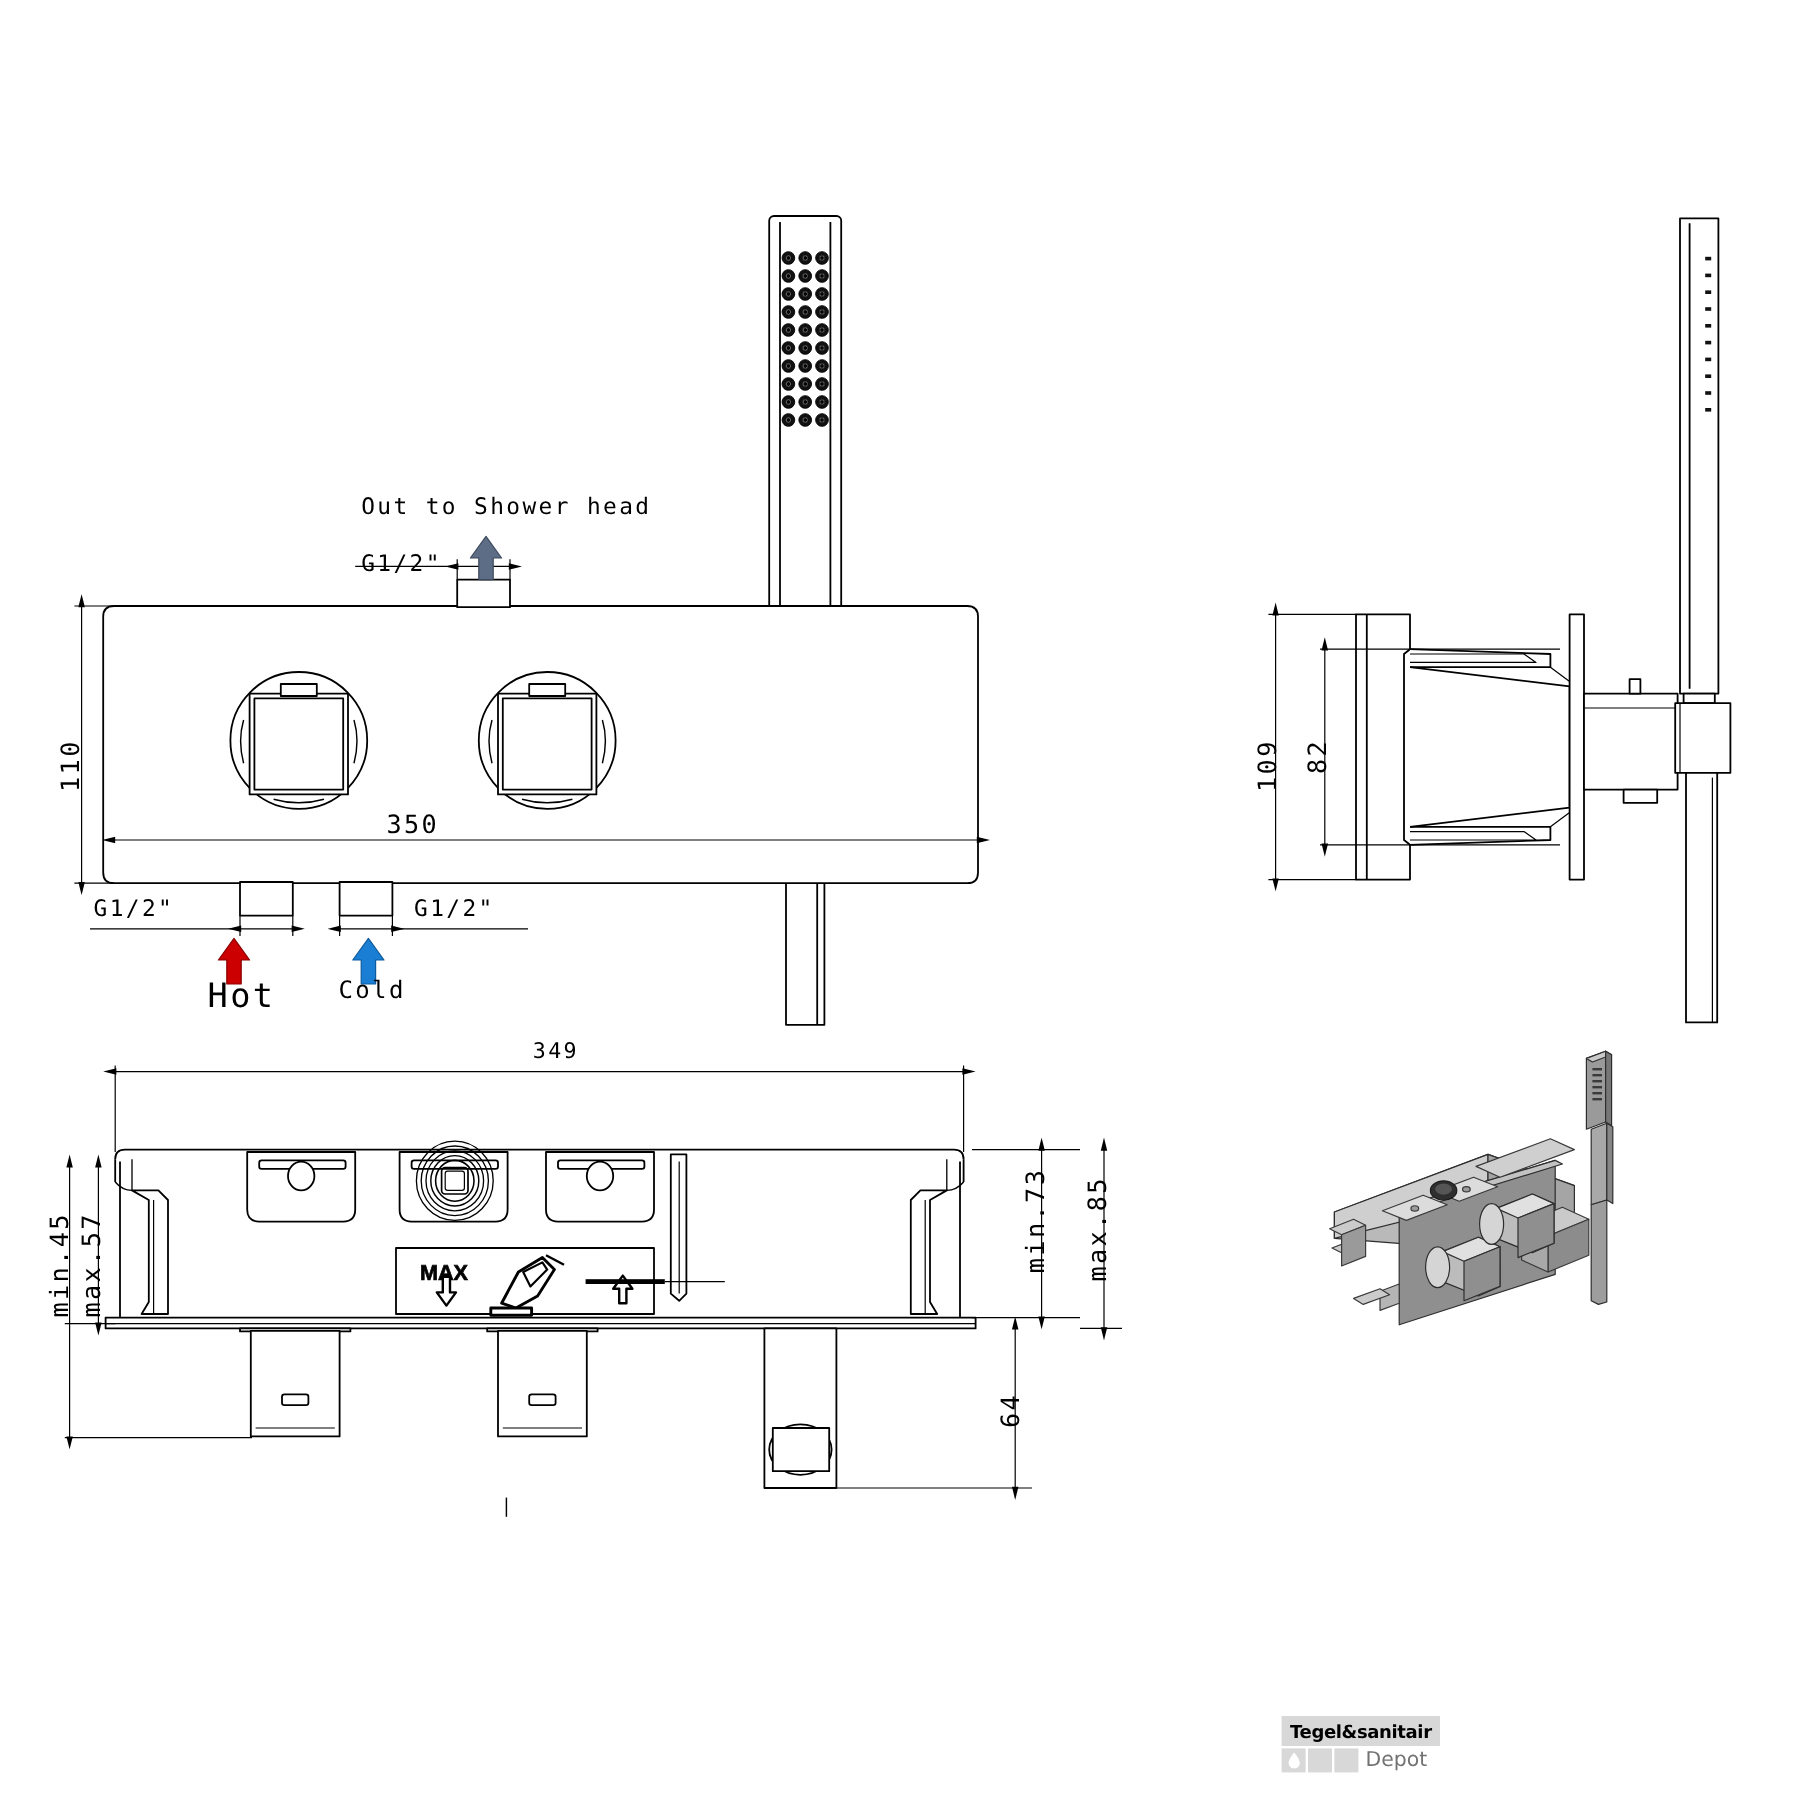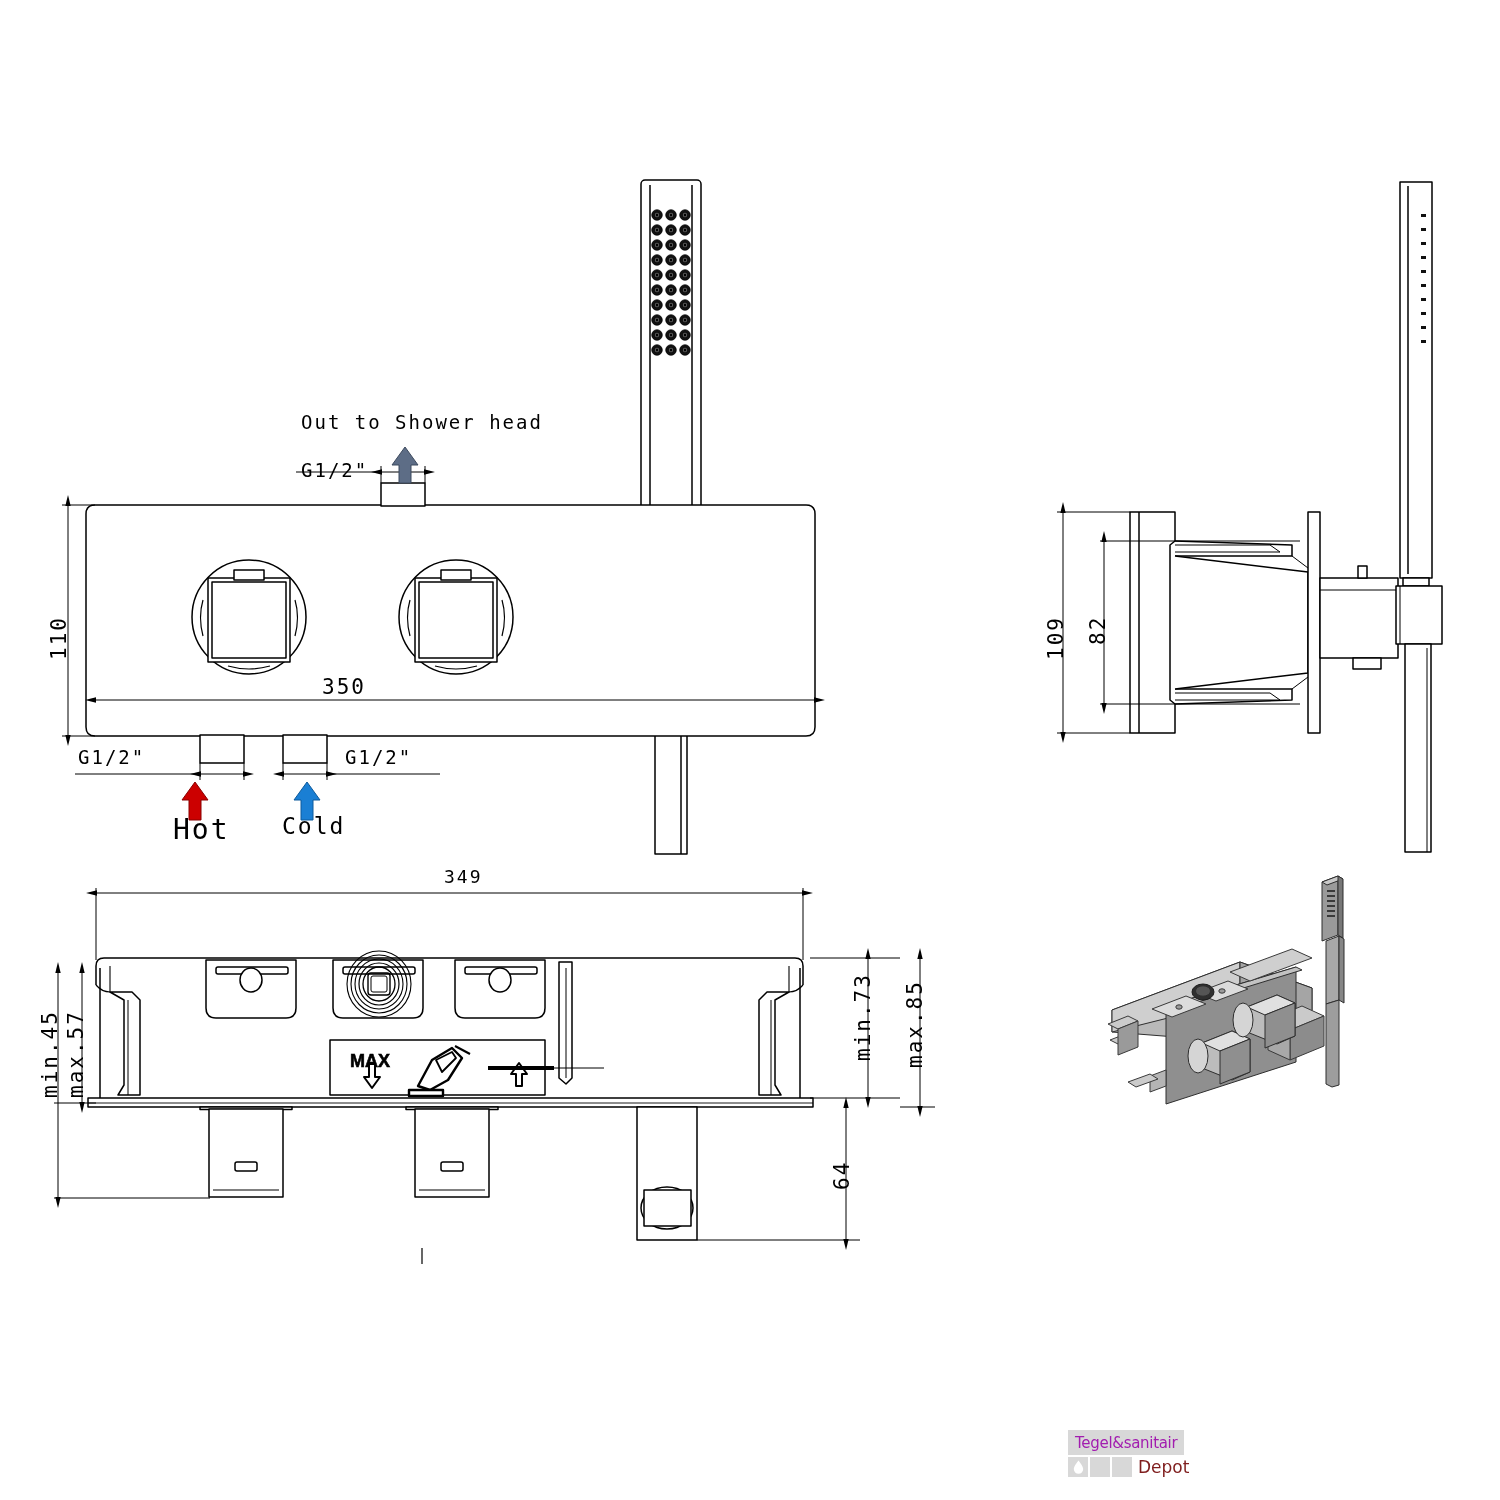--- a/index.html
+++ b/index.html
@@ -401,21 +401,21 @@
   <div class="dim-label vert" style="left:47px; top:660px; font-size:21px;">110</div>
 
   <div class="dim-label" style="left:322px; top:675px; font-size:21px;text-align:center;">350</div>
 
   <div class="dim-label" style="left:78px; top:746px; font-size:19px;">G1/2"</div>
 
   <div class="dim-label" style="left:345px; top:746px; font-size:19px;">G1/2"</div>
 
   <div class="dim-label" style="left:173px; top:813px; font-size:28px;">Hot</div>
 
-  <div class="dim-label" style="left:282px; top:813px; font-size:23px;">Cold</div>
+  <div class="dim-label" style="left:282px; top:813px; font-size:20px;">Cold</div>
 
   <div class="dim-label vert" style="left:1044px; top:660px; font-size:21px;">109</div>
 
   <div class="dim-label vert" style="left:1086px; top:645px; font-size:21px;">82</div>
 
   <div class="dim-label" style="left:424px; top:866px; font-size:18px;margin-left:20px;">349</div>
 
   <div class="dim-label vert" style="left:38px; top:1098px; font-size:21px;">min.45</div>
 
   <div class="dim-label vert" style="left:64px; top:1098px; font-size:21px;">max.57</div>
@@ -425,29 +425,29 @@
   <div class="dim-label vert" style="left:903px; top:1068px; font-size:21px;">max.85</div>
 
   <div class="dim-label vert" style="left:830px; top:1190px; font-size:21px;">64</div>
 
   <div class="dim-label" style="left:350px; top:1051px; font-size:18px; font-weight:bold;
               font-family:Liberation Sans, sans-serif; letter-spacing:0px;
               -webkit-text-stroke:0.6px #000;">MAX</div>
 
   <div class="watermark">
     <div style="background:#d8d8d8; padding:3px 7px 3px 7px; display:inline-block;">
-      <span style="font-family:'DejaVu Sans','Liberation Sans',sans-serif; font-weight:normal;
-                   font-size:15px; color:#a21caf; letter-spacing:-0.3px;">Tegel&amp;sanitair</span>
+      <span style="font-family:'DejaVu Sans','Liberation Sans',sans-serif; font-weight:bold;
+                   font-size:15px; color:#000000; letter-spacing:-0.3px;">Tegel&amp;sanitair</span>
     </div>
     <div style="display:flex; align-items:center; gap:2px; margin-top:2px;">
       <div style="width:20px;height:20px;background:#d8d8d8;display:flex;align-items:center;justify-content:center;">
         <svg width="11" height="14" viewBox="0 0 11 14">
           <path d="M5.5 0.5 C5.5 0.5 0.8 6.2 0.8 9.1 A4.7 4.7 0 0 0 10.2 9.1 C10.2 6.2 5.5 0.5 5.5 0.5 Z" fill="#ffffff"></path>
         </svg>
       </div>
       <div style="width:20px;height:20px;background:#d8d8d8;"></div>
       <div style="width:20px;height:20px;background:#d8d8d8;"></div>
       <span style="font-family:'DejaVu Sans','Liberation Sans',sans-serif; font-size:17px;
-                   color:#7f1d1d; margin-left:4px;">Depot</span>
+                   color:#737373; margin-left:4px;">Depot</span>
     </div>
   </div>
 
 </div>
 
 </body></html>

